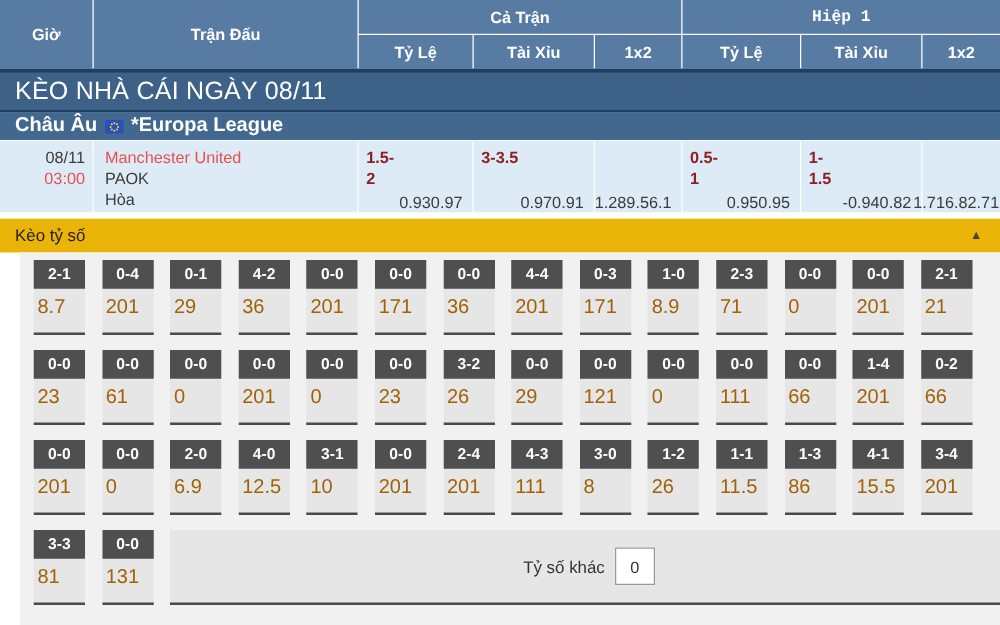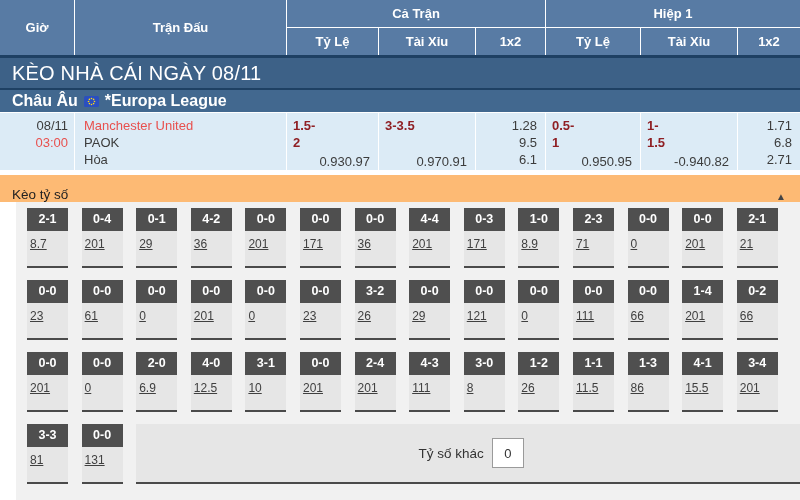--- a/index.html
+++ b/index.html
@@ -9,21 +9,21 @@
 
   
   .odds-header{display:grid;
     grid-template-columns:74px 212px 92px 97px 70px 95px 97px 63px;
     grid-template-rows:28px 27px;
     background:#587ba4;color:#fff;font-size:13px;font-weight:bold;flex:none;}
   .hcell{display:flex;align-items:center;justify-content:center;border-left:1px solid #fff;}
   .c1{grid-row:1/3;grid-column:1;border-left:none;}
   .c2{grid-row:1/3;grid-column:2;}
   .c3{grid-row:1;grid-column:3/6;border-bottom:1px solid #fff;}
-  .c4{grid-row:1;grid-column:6/9;border-bottom:1px solid #fff;}
+  .c4{grid-row:1;grid-column:6/9;border-bottom:1px solid #fff;font-family:Liberation Mono, monospace;}
   .s1{grid-row:2;grid-column:3;}
   .s2{grid-row:2;grid-column:4;}
   .s3{grid-row:2;grid-column:5;}
   .s4{grid-row:2;grid-column:6;}
   .s5{grid-row:2;grid-column:7;}
   .s6{grid-row:2;grid-column:8;}
 
   
   .title-bar{height:30px;background:#3d6187;border-top:3px solid #1e4063;border-bottom:2px solid #1e4063;
     color:#fff;display:flex;align-items:center;padding-left:12px;font-size:20px;flex:none;letter-spacing:.2px;}
@@ -36,33 +36,33 @@
     grid-template-columns:74px 212px 92px 97px 70px 95px 97px 63px;
     height:57px;background:#dcebf6;font-size:13px;color:#3c3c3c;flex:none;line-height:17px;}
   .mcell{border-left:1px solid #fff;padding-top:4px;box-sizing:border-box;}
   .mcell.first{border-left:none;}
   .time-cell{text-align:right;padding-right:6px;}
   .teams-cell{padding-left:9px;}
   .red{color:#e8504e;}
   .odds-cell{display:flex;justify-content:space-between;padding:4px 8px 0 6px;}
   .hcap{color:#8f1f24;font-weight:bold;}
   .ovals{display:flex;flex-direction:row;align-items:flex-end;}
-  .x12-cell{display:flex;flex-direction:column;align-items:flex-end;padding:4px 8px 0 0;}
+  .x12-cell{display:flex;flex-direction:row;align-items:flex-end;padding:4px 8px 0 0;justify-content:center;}
 
   
   .section-gap{height:5px;background:#fff;flex:none;}
-  .score-header{height:27px;background:#fdba74;display:flex;align-items:flex-end;justify-content:space-between;
+  .score-header{height:27px;background:#eab308;display:flex;align-items:center;justify-content:space-between;
     padding:0 14px 0 12px;font-size:13.5px;color:#222;flex:none;}
   .collapse{font-size:10px;color:#444;cursor:pointer;}
   .score-grid{background:#f1f1f1;flex:1;padding-top:6px;box-sizing:border-box;margin-left:16px;}
   .score-row{display:flex;gap:13.6px;padding-left:11px;margin-bottom:12px;}
   .score-cell{width:41px;height:58px;background:#e6e6e6;border-bottom:2px solid #4a4a4a;flex:none;cursor:pointer;}
   .score-badge{height:23px;background:#4f4f4f;color:#fff;font-size:12.5px;font-weight:bold;
     text-align:center;line-height:23px;}
-  .score-odds{padding:6px 0 0 3px;font-size:12px;color:#404040;text-decoration:underline;}
+  .score-odds{padding:6px 0 0 3px;font-size:16px;color:#a16207;}
   .merged-cell{width:670px;height:58px;background:#e6e6e6;border-bottom:2px solid #4a4a4a;
     display:flex;align-items:center;justify-content:center;gap:8px;flex:none;font-size:13.5px;color:#333;}
   .other-input{width:26px;height:26px;border:1px solid #9a9a9a;background:#fff;text-align:center;
     font-size:13px;color:#333;font-family:inherit;box-sizing:content-box;}
 </style>
 </head>
 <body>
 
 <div class="page">
 

